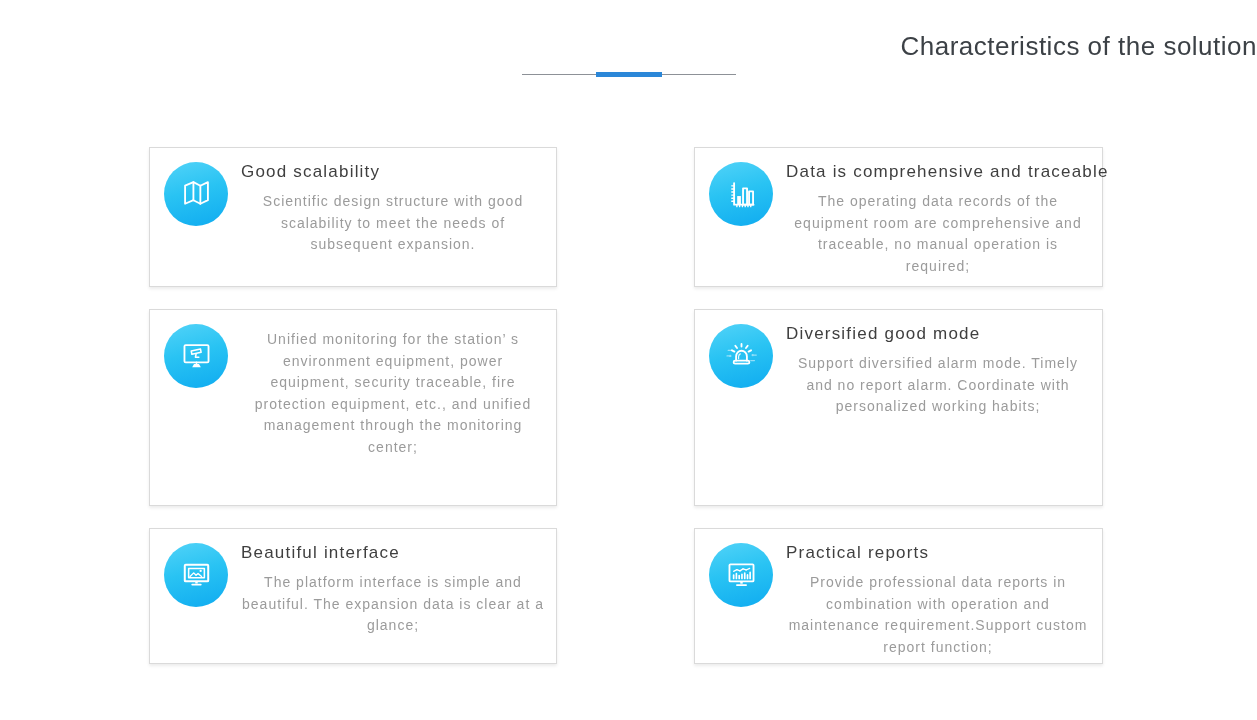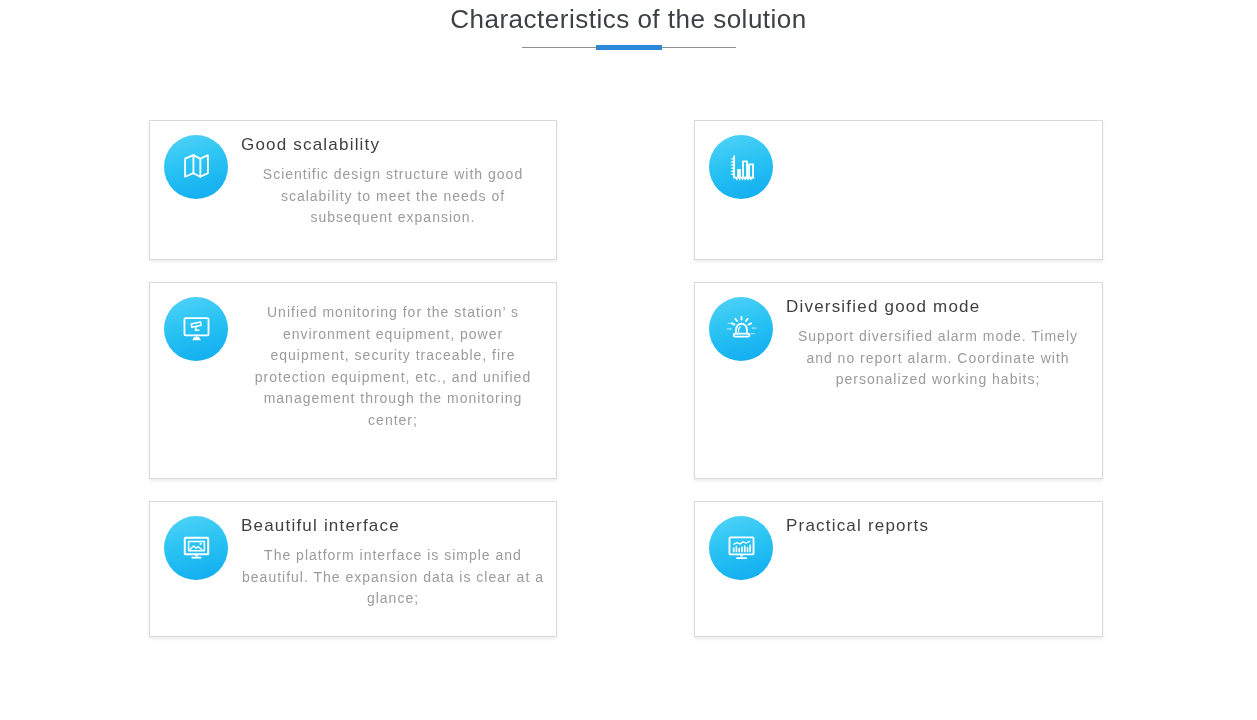--- a/index.html
+++ b/index.html
@@ -14,21 +14,22 @@
     overflow: hidden;
   }
   :root {
     --accent: #2b87d8;
     --grad1: #52d3f8;
     --grad2: #0fabf0;
     --title-color: #3f3f3f;
     --desc-color: #9b9b9b;
   }
   .header {
-    text-align: center;
+    padding-top: 27px;
+    text-align: right;
   }
   .page-title {
     margin: 0;
     font-size: 26px;
     font-weight: 400;
     letter-spacing: 0.5px;
     color: #3c4146;
     line-height: 38px;
   }
   .underline {
@@ -138,20 +139,24 @@
     <div class="icon-circle">
       <svg viewBox="0 0 24 24" fill="none" stroke="#ffffff" stroke-width="1.2" stroke-linecap="round" stroke-linejoin="round">
         <path d="M7.2 4.6 V18.6 H19.8"></path>
         <path d="M5.7 6.4 H7.2 M5.7 8.4 H7.2 M5.7 10.4 H7.2 M5.7 12.4 H7.2 M5.7 14.4 H7.2 M5.7 16.4 H7.2" stroke-width="0.9"></path>
         <path d="M9 18.6 V19.9 M10.8 18.6 V19.9 M12.6 18.6 V19.9 M14.4 18.6 V19.9 M16.2 18.6 V19.9 M18 18.6 V19.9" stroke-width="0.9"></path>
         <rect x="9.2" y="13" width="2.4" height="5.6" fill="#ffffff" stroke="none"></rect>
         <rect x="13" y="8" width="2.6" height="10.6"></rect>
         <rect x="16.9" y="10" width="2.6" height="8.6"></rect>
       </svg>
     </div>
+    <div class="card-text">
+      <h3 class="card-title">Data is comprehensive and traceable</h3>
+      <p class="card-desc">The operating data records of the equipment room are comprehensive and traceable, no manual operation is required;</p>
+    </div>
   </div>
 
   <div class="card">
     <div class="icon-circle">
       <svg viewBox="0 0 24 24" fill="none" stroke="#ffffff" stroke-width="1.2" stroke-linecap="round" stroke-linejoin="round">
         <rect x="4.2" y="4.6" width="15.6" height="11.2" rx="0.8"></rect>
         <path d="M8.6 8.5 L14.6 7.2 L15 9.3 L9 10.6 Z" stroke-width="1"></path>
         <path d="M11.7 10.6 L11.3 12.5 H13.5" stroke-width="1"></path>
         <path d="M12 15.8 V16.7" stroke-width="1"></path>
         <path d="M9.2 19 L14.8 19 L13.6 16.9 L10.4 16.9 Z" fill="#ffffff" stroke="none"></path>
@@ -208,16 +213,17 @@
         <circle cx="9" cy="8.2" r="0.45" fill="#ffffff" stroke="none"></circle>
         <circle cx="11" cy="9" r="0.45" fill="#ffffff" stroke="none"></circle>
         <circle cx="13" cy="7.7" r="0.45" fill="#ffffff" stroke="none"></circle>
         <circle cx="15" cy="8.4" r="0.45" fill="#ffffff" stroke="none"></circle>
         <path d="M11.2 15.8 h1.6 v1.5 h-1.6 Z" fill="#ffffff" stroke="none"></path>
         <path d="M9 18.2 H15" stroke-width="1.1"></path>
       </svg>
     </div>
     <div class="card-text">
       <h3 class="card-title">Practical reports</h3>
+      <p class="card-desc">Provide professional data reports in combination with operation and maintenance requirement.Support custom report function;</p>
     </div>
   </div>
 
 </div>
 
 </body></html>

